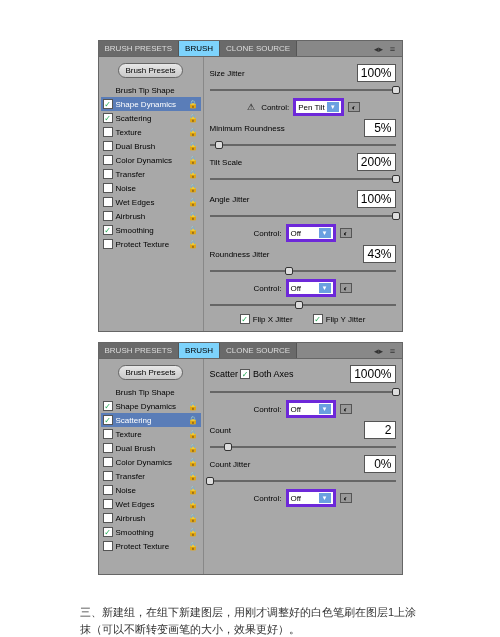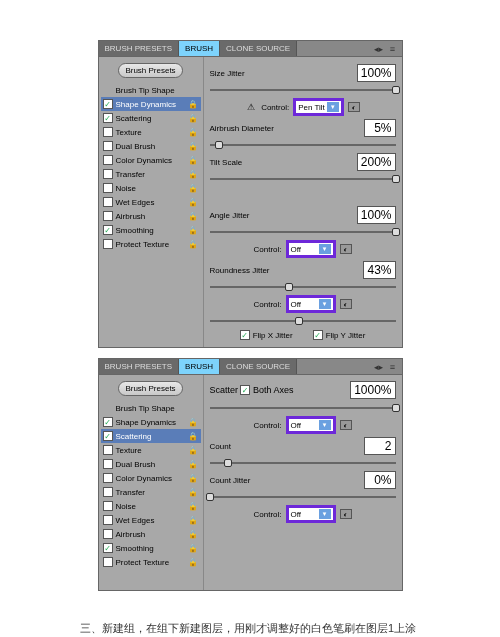--- a/index.html
+++ b/index.html
@@ -284,38 +284,38 @@
       <div class="row" style="justify-content:center">
         <span class="warn">⚠</span>
         <span class="row-label">Control:</span>
         <span class="dropdown">
             <span>Pen Tilt</span>
             <span class="dd-arrow">▾</span>
           </span>
         <span class="ctrl-icon">◐</span>
       </div>
       <div class="row">
-          <span class="row-label">Airbrush Diameter</span>
+          <span class="row-label">Minimum Roundness</span>
           <span class="val-box">5%</span>
         </div>
       <div class="slider">
           <div class="slider-track">
             <div class="slider-thumb" style="left:5%"></div>
           </div>
         </div>
       <div class="row">
           <span class="row-label">Tilt Scale</span>
           <span class="val-box">200%</span>
         </div>
       <div class="slider">
           <div class="slider-track">
             <div class="slider-thumb" style="left:100%"></div>
           </div>
         </div>
-      <div class="row" style="margin-top:22px">
+      <div class="row" style="margin-top:6px">
           <span class="row-label">Angle Jitter</span>
           <span class="val-box">100%</span>
         </div>
       <div class="slider">
           <div class="slider-track">
             <div class="slider-thumb" style="left:100%"></div>
           </div>
         </div>
       <div class="row" style="justify-content:center">
         <span class="row-label">Control:</span>

